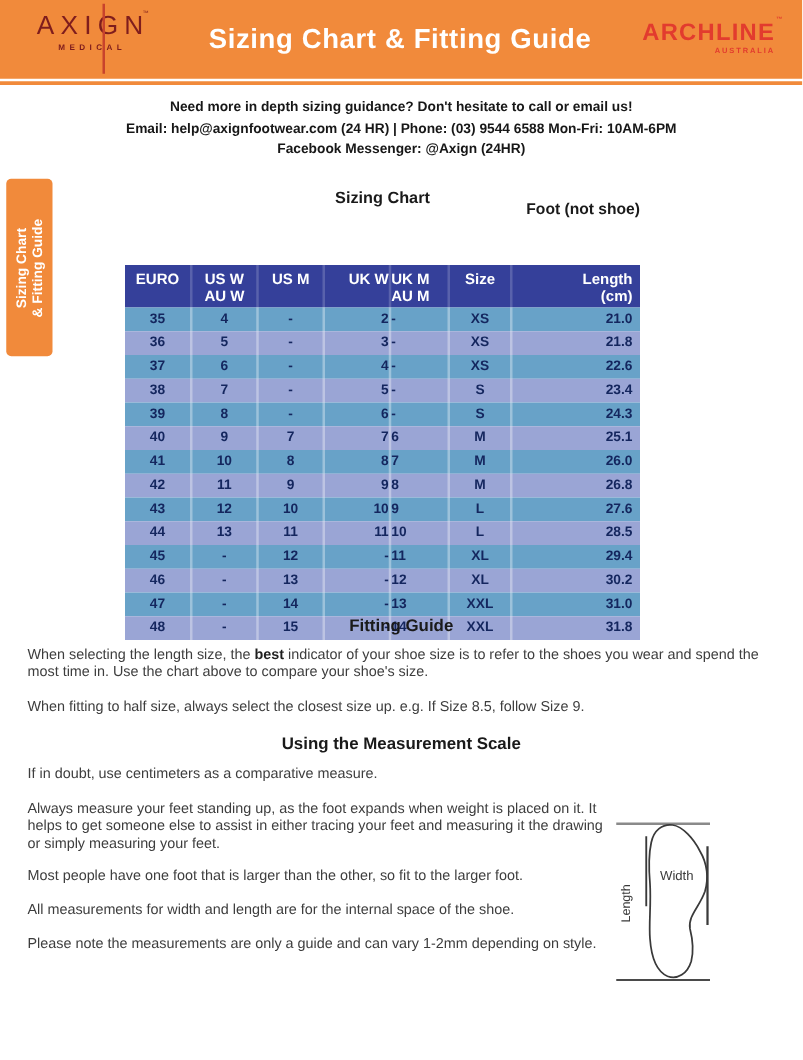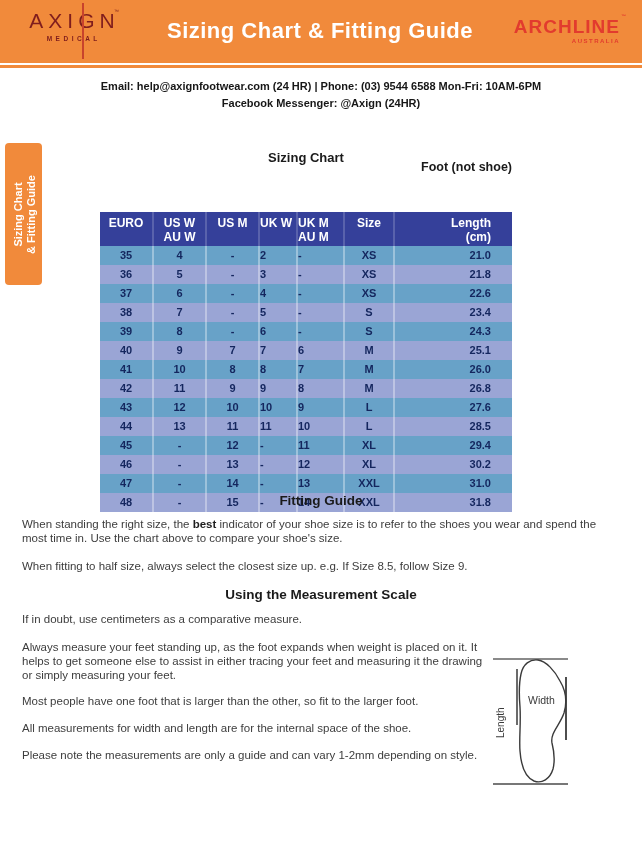--- a/index.html
+++ b/index.html
@@ -37,21 +37,21 @@
   .sizing-table { position:absolute; left:100px; top:176px; width:412px;margin-top:36px; }
   .thead { display:flex; background:#35409A; color:#fff; height:34px; }
   .thead .hcell { padding-top:4px; font-size:12px; font-weight:bold; line-height:14px; }
   .trow { display:flex; height:19px; }
   .trow.even { background:#68A2C8; }
   .trow.odd  { background:#9AA5D5; }
   .tcell { font-size:11px; font-weight:bold; color:#14265E; line-height:19px; }
   .c0 { width:52px;  text-align:center; }
   .c1 { width:53px;  text-align:center; border-left:2px solid rgba(255,255,255,0.35); }
   .c2 { width:53px;  text-align:center; border-left:2px solid rgba(255,255,255,0.35); }
-  .c3 { width:38px;  text-align:left; border-left:2px solid rgba(255,255,255,0.35); }
+  .c3 { width:53px;  text-align:right; border-left:2px solid rgba(255,255,255,0.35); }
   .c4 { width:47px;  border-left:2px solid rgba(255,255,255,0.35); }
   .c5 { width:50px;  text-align:center; border-left:2px solid rgba(255,255,255,0.35); }
   .c6 { width:104px; text-align:right; padding-right:6px; border-left:2px solid rgba(255,255,255,0.35); }
   .thead .c1, .thead .c2, .thead .c3, .thead .c4, .thead .c5, .thead .c6 { border-left:2px solid rgba(255,255,255,0.18); }
 
   
   .sec-title { position:absolute; left:0; width:642px; text-align:center; font-size:13.5px; font-weight:bold; color:#1a1a1a; }
   .para { position:absolute; font-size:11.5px; color:#3d3d3d; line-height:14px; }
   .para b { color:#1f1f1f; }
 
@@ -75,20 +75,21 @@
     <div class="brand-right">
       <div class="brand-name">
         <span>ARCHLINE</span><span class="tm">™</span>
       </div>
       <div class="brand-sub">AUSTRALIA</div>
     </div>
   </div>
   <div class="header-rule"></div>
 
   <div class="contact">
+    <div>Need more in depth sizing guidance? Don't hesitate to call or email us!</div>
     <div>Email: help@axignfootwear.com (24 HR) | Phone: (03) 9544 6588 Mon-Fri: 10AM-6PM</div>
     <div>Facebook Messenger: @Axign (24HR)</div>
   </div>
 
   <div class="side-tab">
     <div class="rot">
       <div>Sizing Chart</div>
       <div>&amp; Fitting Guide</div>
     </div>
   </div>
@@ -248,21 +249,21 @@
           <div class="tcell c3">-</div>
           <div class="tcell c4">14</div>
           <div class="tcell c5">XXL</div>
           <div class="tcell c6">31.8</div>
         </div>
       </div>
   </div>
 
   <div class="sec-title" style="top:493px;">Fitting Guide</div>
   <div class="para" style="left:22px; top:517px; width:602px;">
-    <span>When standing the right size, the </span><b>best</b><span> indicator of your shoe size is to refer to the shoes you wear and spend the most time in. Use the chart above to compare your shoe's size.</span>
+    <span>When selecting the length size, the </span><b>best</b><span> indicator of your shoe size is to refer to the shoes you wear and spend the most time in. Use the chart above to compare your shoe's size.</span>
   </div>
   <div class="para" style="left:22px; top:559px; width:602px;">When fitting to half size, always select the closest size up. e.g. If Size 8.5, follow Size 9.</div>
 
   <div class="sec-title" style="top:587px;">Using the Measurement Scale</div>
   <div class="para" style="left:22px; top:640px; width:462px;">Always measure your feet standing up, as the foot expands when weight is placed on it. It helps to get someone else to assist in either tracing your feet and measuring it the drawing or simply measuring your feet.</div>
   <div class="para" style="left:22px; top:612px; width:470px;">If in doubt, use centimeters as a comparative measure.</div>
   <div class="para" style="left:22px; top:694px; width:480px;">Most people have one foot that is larger than the other, so fit to the larger foot.</div>
   <div class="para" style="left:22px; top:721px; width:480px;">All measurements for width and length are for the internal space of the shoe.</div>
   <div class="para" style="left:22px; top:748px; width:460px;">Please note the measurements are only a guide and can vary 1-2mm depending on style.</div>
 

